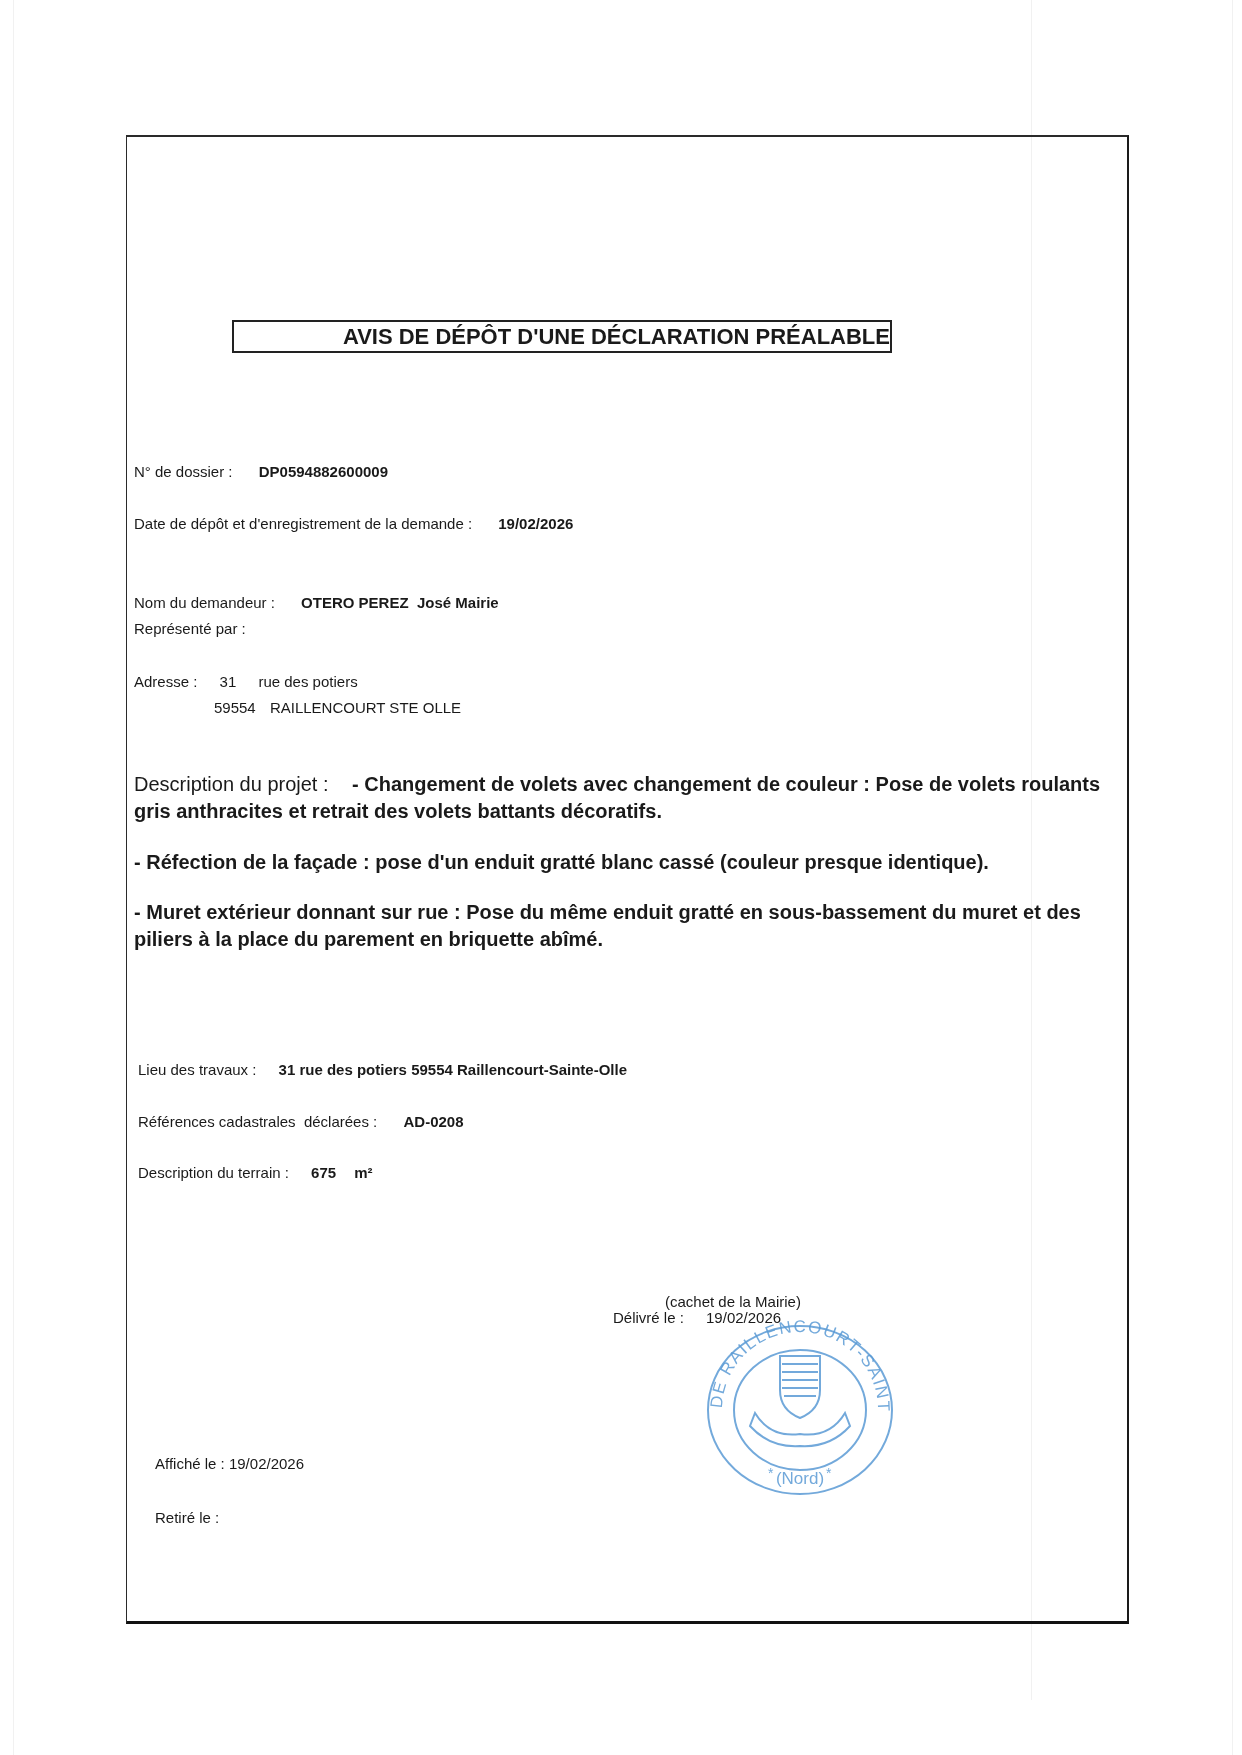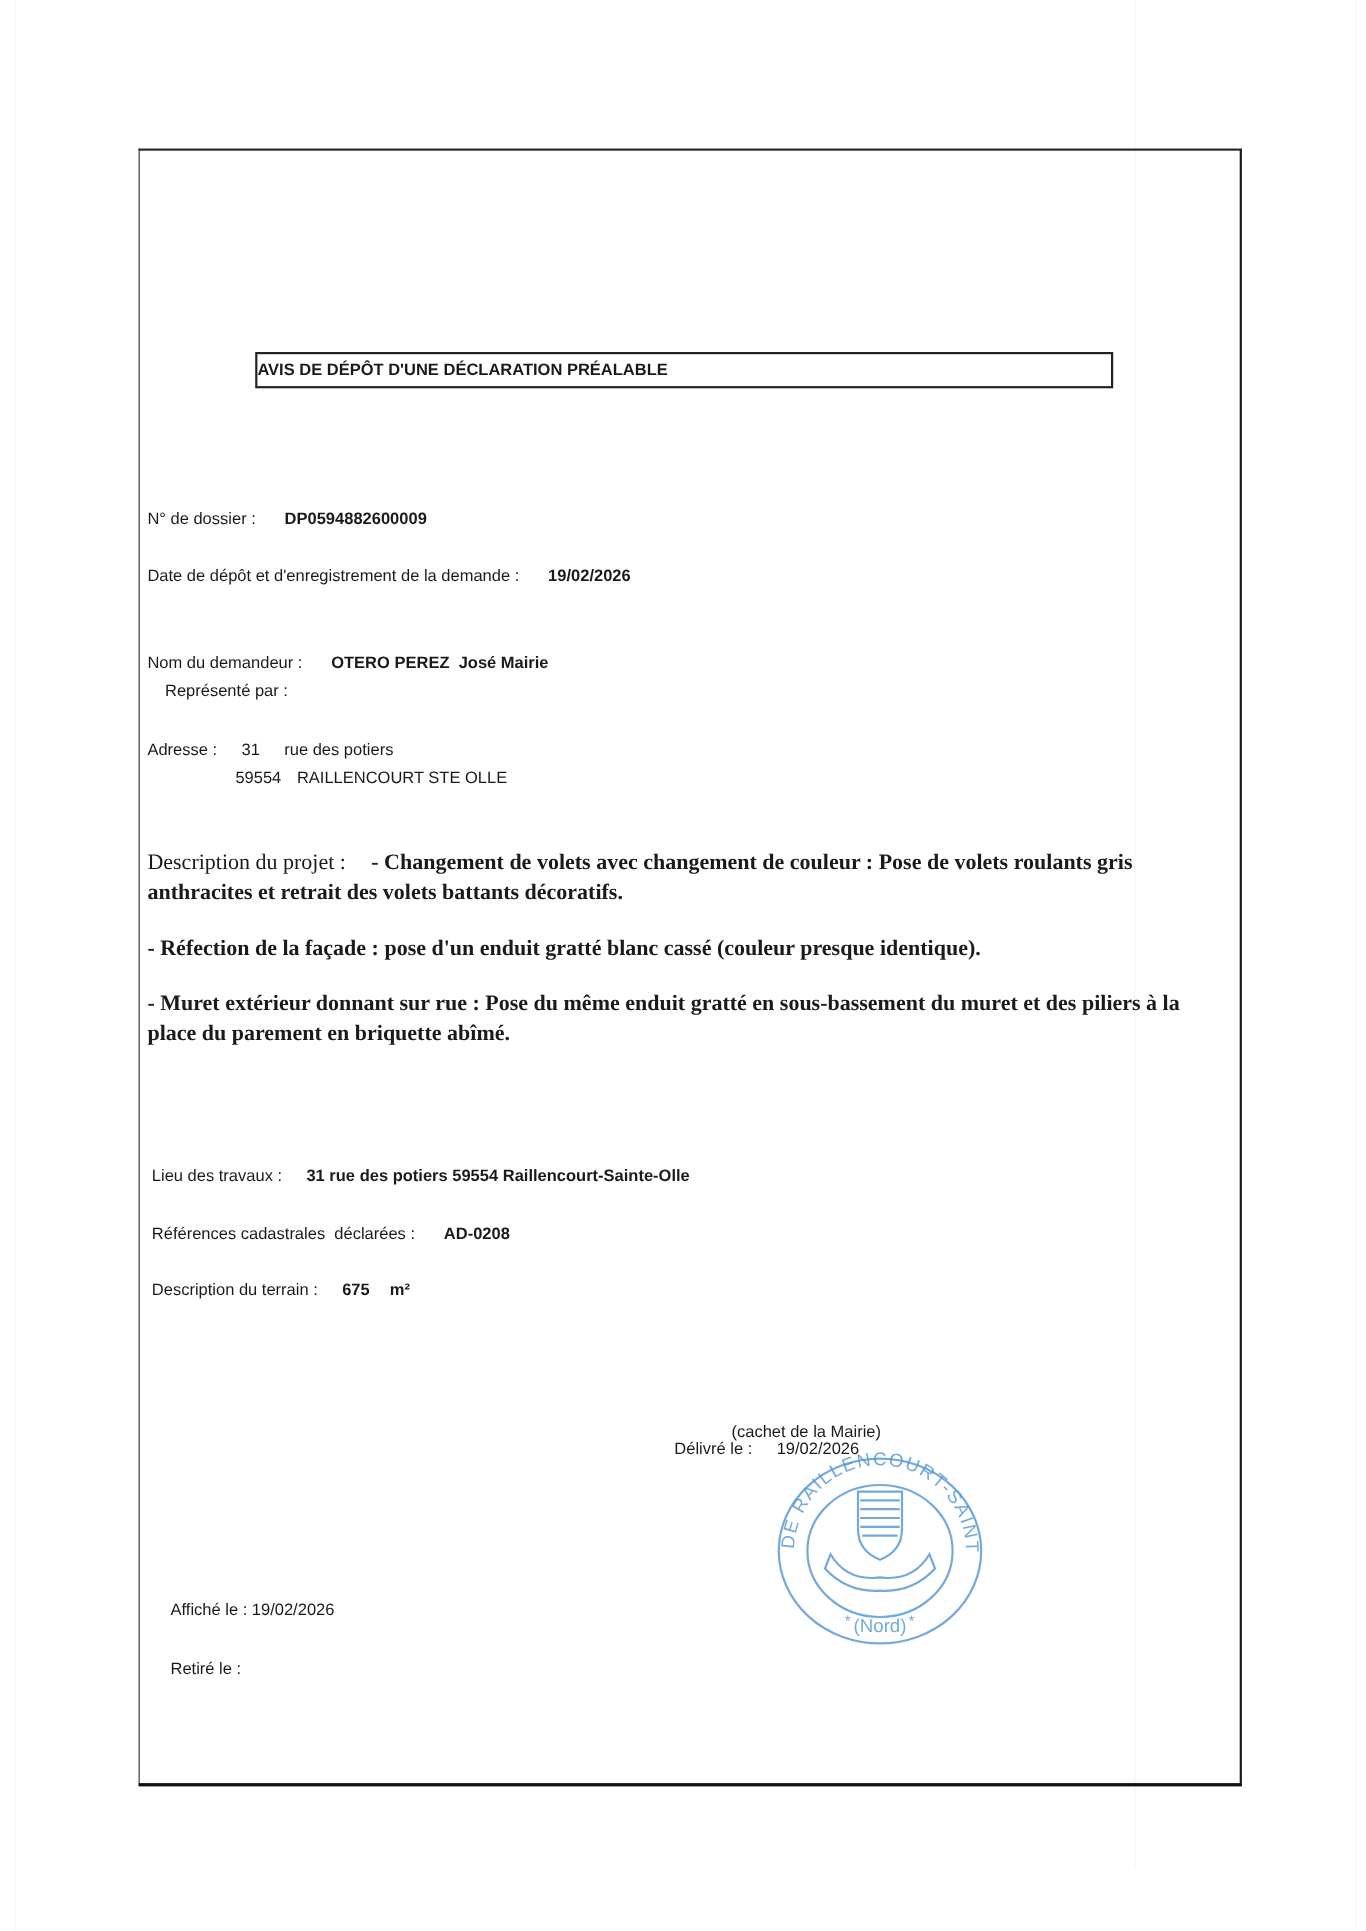--- a/index.html
+++ b/index.html
@@ -4,26 +4,26 @@
 <style>
   html, body { margin: 0; padding: 0; background: #ffffff; }
   body { width: 1242px; height: 1755px; position: relative; overflow: hidden;
          font-family: "Liberation Sans", sans-serif; color: #1a1a1a; }
   .scan-line { position: absolute; background: #f1f1f1; }
   .frame { position: absolute; left: 126px; top: 135px; width: 1003px; height: 1489px;
            border-top: 2px solid #2a2a2a; border-left: 1.5px solid #2a2a2a;
            border-right: 2px solid #1a1a1a; border-bottom: 3px solid #111; box-sizing: border-box; }
   .abs { position: absolute; white-space: nowrap; }
   .commune { left: 134px; top: 138px; font-size: 27px; font-weight: bold; line-height: 32px; }
-  .title-box { position: absolute; left: 232px; top: 320px; width: 780px; height: 33px;
-               border: 2px solid #222; box-sizing: border-box; text-align: left;
-               font-size: 15px; font-weight: bold; line-height: 29px; }
+  .title-box { position: absolute; left: 232px; top: 320px; width: 660px; height: 33px;
+               border: 2px solid #222; box-sizing: border-box; text-align: right;
+               font-size: 22px; font-weight: bold; line-height: 29px; }
   .row { font-size: 15px; line-height: 24px; }
   .b { font-weight: bold; }
-  .desc { position: absolute; left: 134px; width: 985px; font-size: 20px; line-height: 27px; white-space: normal; font-family: Liberation Serif, serif; }
+  .desc { position: absolute; left: 134px; width: 985px; font-size: 20px; line-height: 27px; white-space: normal; }
   .stamp { position: absolute; left: 700px; top: 1318px; width: 200px; height: 180px; }
 </style>
 </head>
 <body>
 
 <div class="scan-line" style="left:13px;top:0;width:1px;height:1755px;"></div>
 <div class="scan-line" style="left:1031px;top:0;width:1px;height:1700px;"></div>
 <div class="scan-line" style="left:1232px;top:0;width:1px;height:1755px;"></div>
 
 <div class="frame"></div>
@@ -40,21 +40,21 @@
 
 <div class="abs row" style="left:134px;top:512px;">
   <span>Date de dépôt et d'enregistrement de la demande :</span>
   <span class="b" style="margin-left:22px;">19/02/2026</span>
 </div>
 
 <div class="abs row" style="left:134px;top:591px;">
   <span>Nom du demandeur :</span>
   <span class="b" style="margin-left:22px;white-space:pre;">OTERO PEREZ  José Mairie</span>
 </div>
-<div class="abs row" style="left:134px;top:617px;margin-left:16px;">
+<div class="abs row" style="left:134px;top:617px;">
   <span>Représenté par :</span>
   <span></span>
 </div>
 
 <div class="abs row" style="left:134px;top:670px;">
   <span>Adresse :</span>
   <span style="margin-left:18px;">31</span>
   <span style="margin-left:18px;">rue des potiers</span>
 </div>
 <div class="abs row" style="left:214px;top:696px;text-align:center;">

